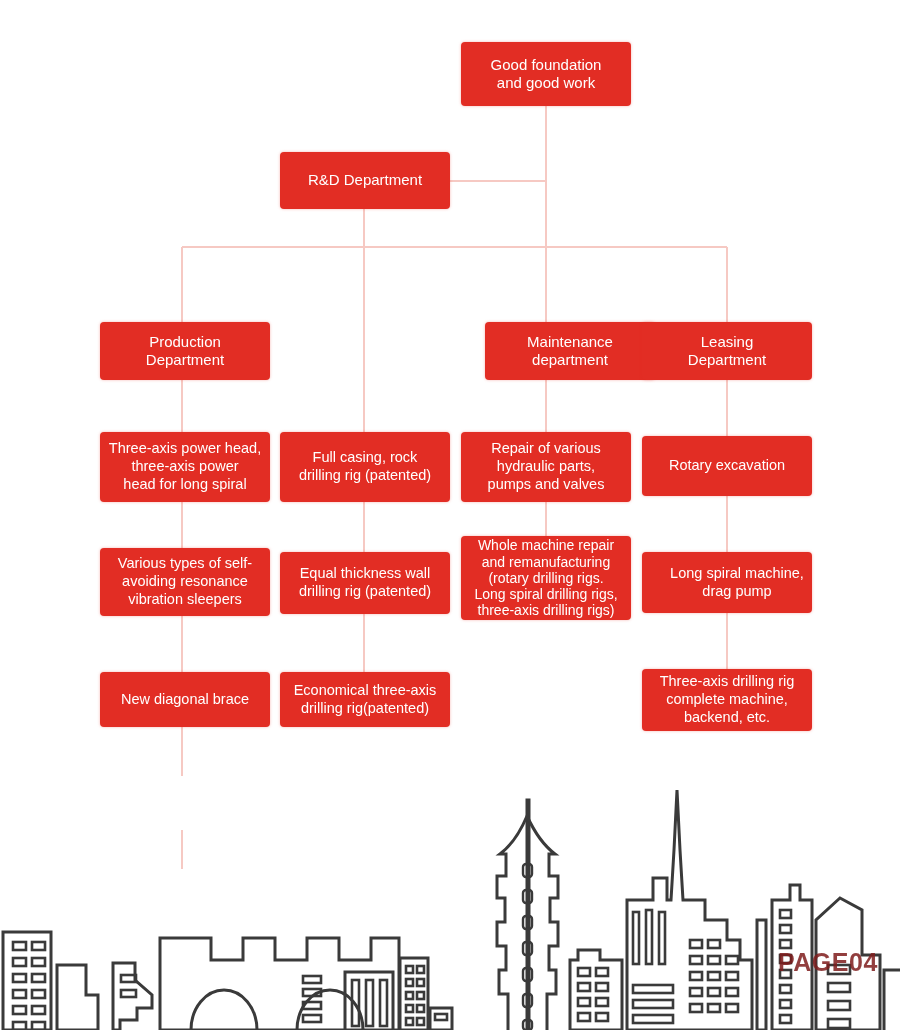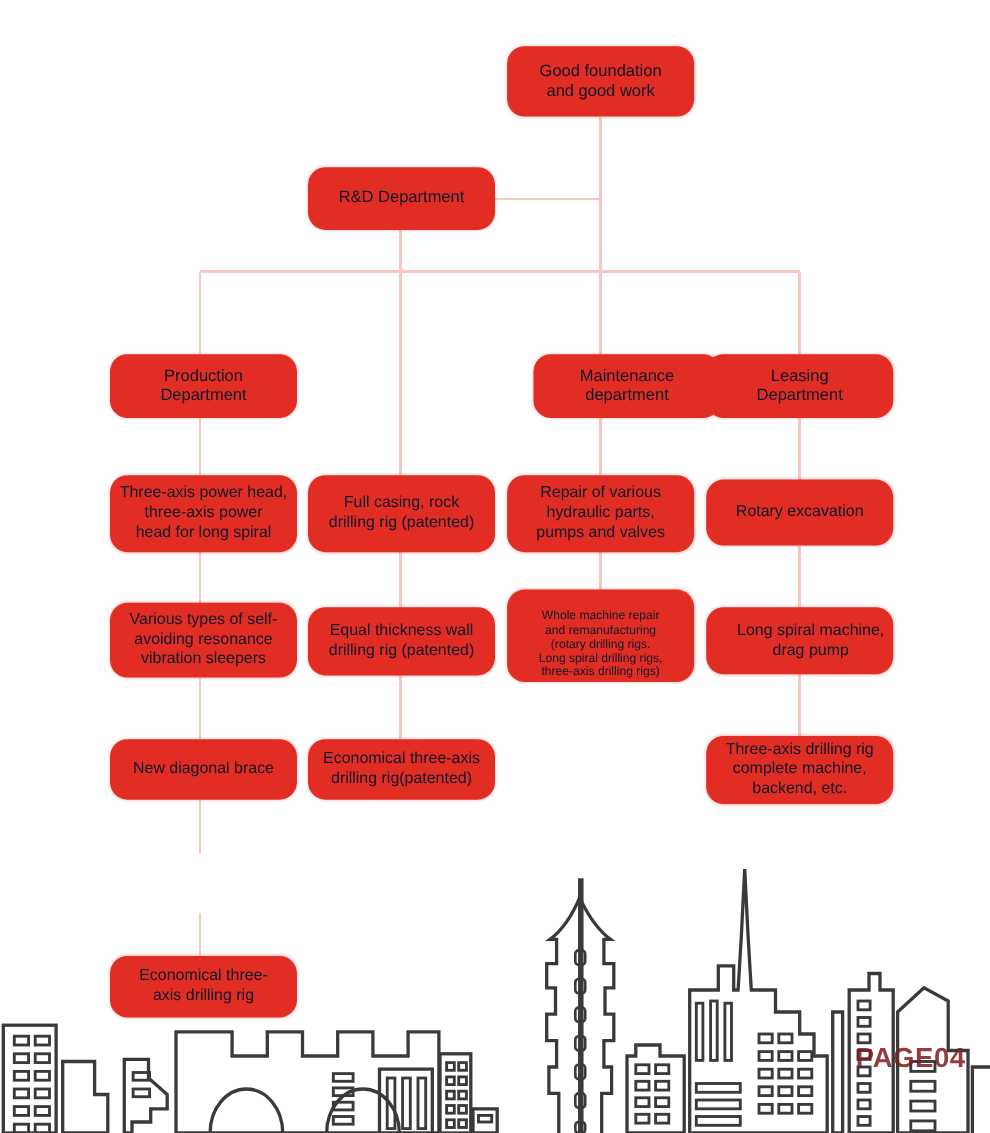--- a/index.html
+++ b/index.html
@@ -47,39 +47,39 @@
     letter-spacing: 0.5px;
     color: #7f1d1d;
     opacity: 0.85;
     white-space: nowrap;
   }
 
   
   .node {
     position: absolute;
     background: #e22d24;
-    border-radius: 16px;
+    border-radius: 4px;
     box-shadow: 0 0 3px rgba(226,45,36,0.35);
-    color: #0f172a;
+    color: #ffffff;
     display: flex;
     align-items: center;
     justify-content: center;
     text-align: center;
     box-sizing: border-box;
     padding: 2px 6px;
     line-height: 1.22;
   }
   .node .txt {
     display: block;
     width: 100%;
     white-space: pre-line;
   }
   .t15 { font-size: 15px; }
   .t14 { font-size: 14.5px; }
-  .t12 { font-size: 11px; line-height: 1.16; align-items: flex-end; }
+  .t12 { font-size: 14px; line-height: 1.16; }
 </style>
 </head>
 <body>
 
 <div id="stage">
 
   <svg id="connectors" viewBox="0 0 900 1030" width="900" height="1030">
     <g stroke="#f6c9c3" stroke-width="2.2" fill="none" shape-rendering="crispEdges">
 
       <line x1="546" y1="106" x2="546" y2="247"></line>
@@ -145,24 +145,20 @@
     <span class="txt">Three-axis power head,
 three-axis power
 head for long spiral</span>
   </div>
 
   <div class="node t14" style="left:100px; top:672px; width:170px; height:55px;">
     <span class="txt">New diagonal brace</span>
   </div>
 
 
-  <div class="node t14" style="left:100px; top:869px; width:170px; height:56px;">
-    <span class="txt">Economical three-
-axis drilling rig</span>
-  </div>
 
   <div class="node t14" style="left:280px; top:432px; width:170px; height:70px;">
     <span class="txt">Full casing, rock
 drilling rig (patented)</span>
   </div>
 
   <div class="node t14" style="left:280px; top:552px; width:170px; height:62px;">
     <span class="txt">Equal thickness wall
 drilling rig (patented)</span>
   </div>

